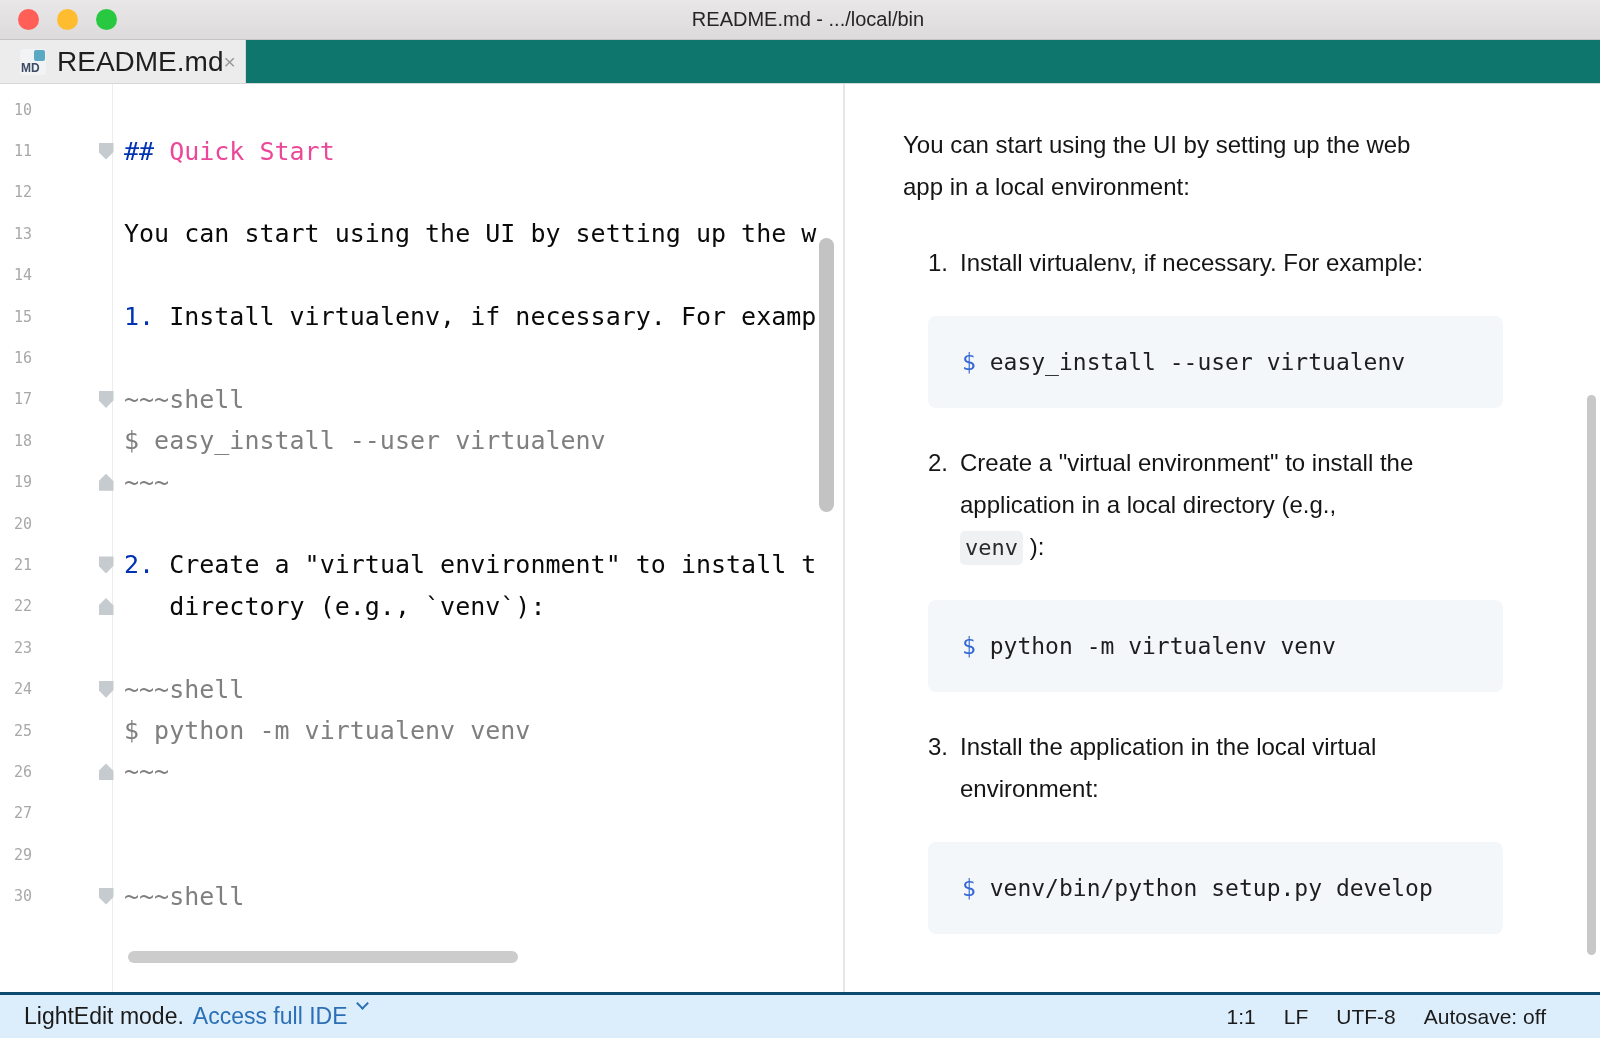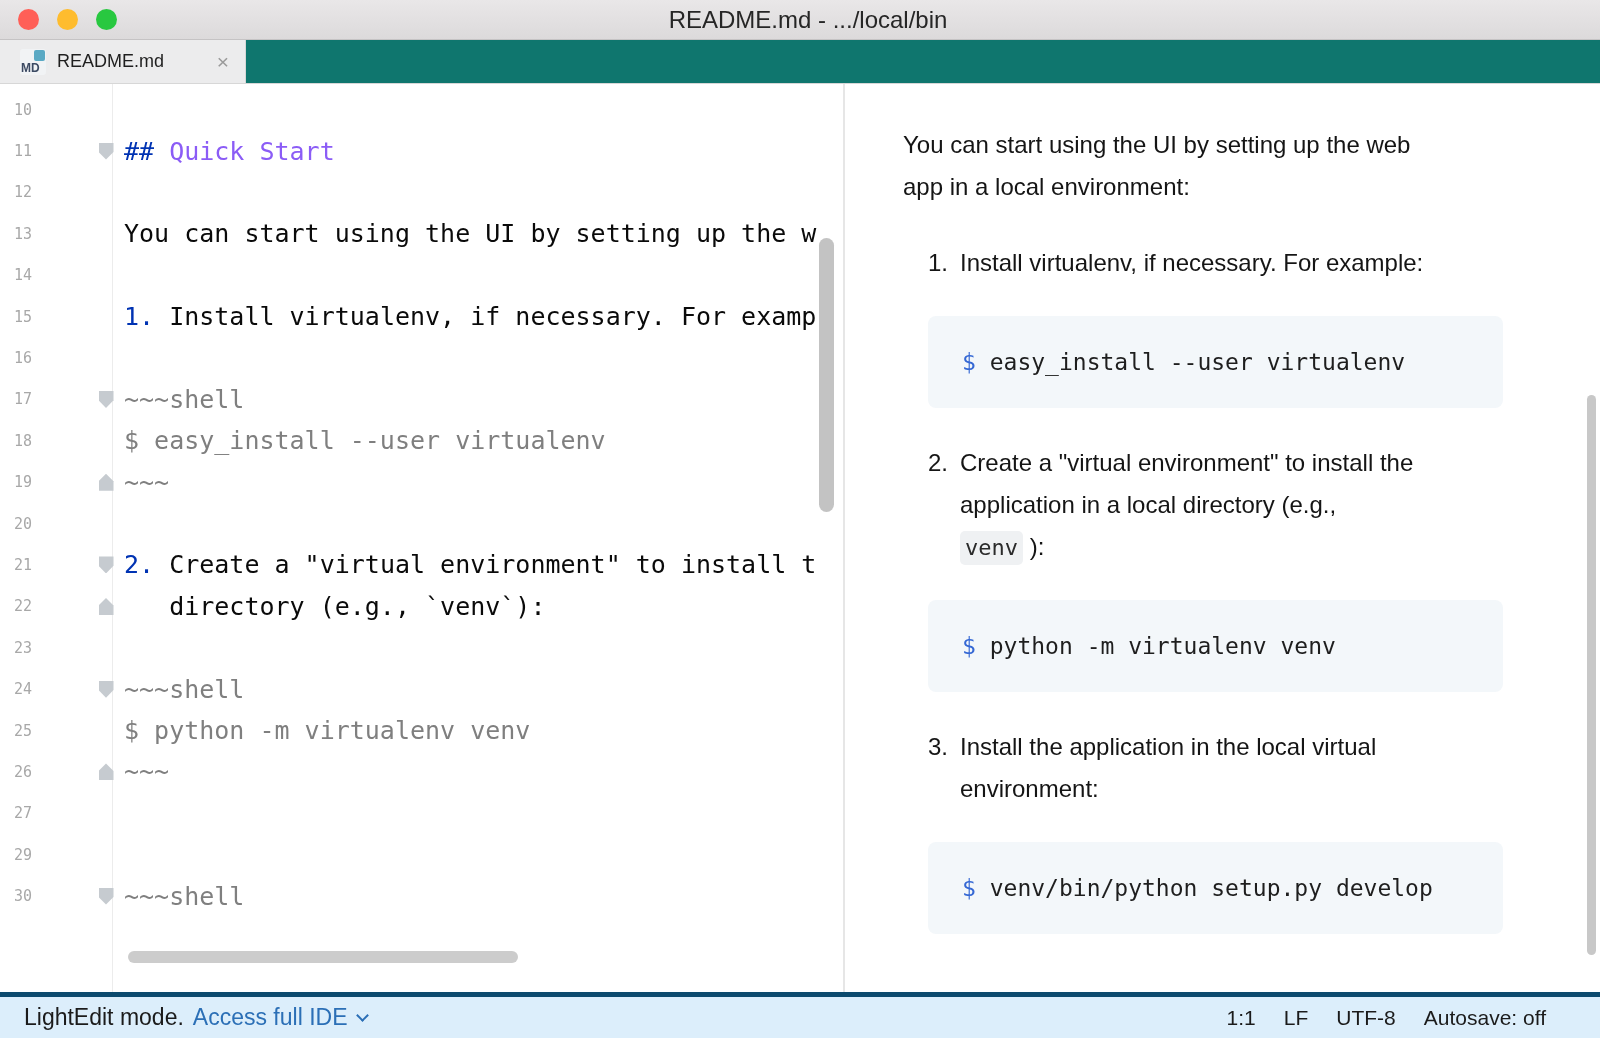--- a/index.html
+++ b/index.html
@@ -14,51 +14,51 @@
     background: linear-gradient(#e9e7e8, #dcdadb);
     border-bottom: 1px solid #c5c3c4;
   }
   .traffic-lights { position: absolute; left: 18px; top: 0; height: 100%; display: flex; align-items: center; gap: 18px; }
   .tl { width: 21px; height: 21px; border-radius: 50%; display: inline-block; }
   .tl.red    { background: #ff5f57; }
   .tl.yellow { background: #febc2e; }
   .tl.green  { background: #28c840; }
   .title {
     position: absolute; left: 16px; right: 0; top: 0; line-height: 39px;
-    text-align: center; font-size: 24px; color: #262626;
+    text-align: center; font-size: 20px; color: #262626;
   }
 
   
   .tabbar { height: 44px; flex: none; background: #0f766e; border-bottom: 1px solid #d7d7d7; display: flex; }
   .tab {
     width: 246px; height: 100%; background: #ececed; border-right: 1px solid #d7d7d7;
     display: flex; align-items: center; padding: 0 16px 0 20px;
   }
   .tab-icon { width: 26px; height: 26px; position: relative; flex: none; margin-right: 11px; background: #f1f3f5; border-radius: 3px; }
   .tab-icon-corner { position: absolute; top: 1px; right: 1px; width: 11px; height: 11px; background: #5aa9c4; border-radius: 2px; }
   .tab-icon-text { position: absolute; left: 1px; bottom: 0; font-size: 12px; font-weight: bold; color: #3c4a63; }
-  .tab-label { font-size: 18px; color: #1f1f1f; }
+  .tab-label { font-size: 28px; color: #1f1f1f; }
   .tab-close { margin-left: auto; font-size: 21px; color: #9a9a9a; cursor: pointer; }
 
   
   .main { flex: 1; display: flex; min-height: 0; background: #fff; }
 
   
   .editor-pane { width: 845px; flex: none; position: relative; background: #fff; border-right: 2px solid #e6e6e6; overflow: hidden; }
   .gutter-line { position: absolute; left: 112px; top: 0; bottom: 0; width: 1px; background: #ececec; }
   .lines { position: absolute; inset: 0; padding-top: 5px; }
   .line-row { display: flex; align-items: center; height: 41.4px; white-space: pre; overflow: hidden; }
   .gutter-num { width: 88px; flex: none; padding-left: 14px; font-family: "DejaVu Sans Mono", monospace; font-size: 15px; color: #a8a8a8; }
   .fold-slot { width: 36px; flex: none; height: 100%; display: flex; align-items: center; justify-content: center; position: relative; z-index: 2; }
   .fold-shape { width: 15px; height: 17px; background: #c6cbd0; display: inline-block; }
   .fold-start { clip-path: polygon(0 0, 100% 0, 100% 55%, 50% 100%, 0 55%); }
   .fold-end   { clip-path: polygon(0 45%, 50% 0, 100% 45%, 100% 100%, 0 100%); }
   .line-content { font-family: "DejaVu Sans Mono", monospace; font-size: 25px; color: #0a0a0a; flex: 1; overflow: hidden; }
   .tok-hash    { color: var(--accent-blue, #0033b3); }
-  .tok-head    { color: #8b5cf6; }
+  .tok-head    { color: #ec4899; }
   .tok-text    { color: #0a0a0a; }
   .tok-listnum { color: var(--accent-blue, #0033b3); }
   .tok-fence   { color: #7f7f7f; }
 
   .vthumb { position: absolute; right: 9px; top: 154px; width: 15px; height: 274px; border-radius: 8px; background: #9b9b9b; opacity: .6; }
   .hthumb { position: absolute; left: 128px; bottom: 29px; width: 390px; height: 12px; border-radius: 6px; background: #a3a3a3; opacity: .55; }
 
   
   .preview-pane { flex: 1; position: relative; overflow: hidden; padding: 40px 0 0 58px; background: #fff; }
   .pv-content { width: 600px; font-size: 24px; color: #151515; }
@@ -77,25 +77,25 @@
     margin-top: 32px; background: var(--code-block-bg, #f3f7fa); border-radius: 8px;
     padding: 31px 20px 31px 34px; font-family: "DejaVu Sans Mono", monospace;
     font-size: 23px; line-height: 30px; color: #1e1e1e; white-space: pre;
   }
   .pv-prompt { color: var(--prompt-blue, #3568d4); }
   .pv-thumb { position: absolute; right: 4px; top: 311px; width: 9px; height: 560px; border-radius: 5px; background: #c8c8c8; }
 
   
   .statusbar {
     height: 46px; flex: none; background: var(--statusbar-bg, #dceefb);
-    border-top: 5px solid #0c4a6e; display: flex; align-items: center; justify-content: space-between;
+    border-top: 3px solid #0c4a6e; display: flex; align-items: center; justify-content: space-between;
     padding: 0 54px 0 24px;
   }
   .sb-left { display: flex; align-items: center; font-size: 23px; color: #1b1b1b; }
-  .sb-link { margin-left: 9px; color: var(--link-blue, #2b6fb6); cursor: pointer; text-decoration: none; display: inline-flex; align-items: center; }
+  .sb-link { margin-left: 9px; color: var(--link-blue, #2b6fb6); cursor: pointer; text-decoration: none; display: inline-flex; align-items: flex-start; }
   .chev {
     display: inline-block; width: 9px; height: 9px; margin-left: 11px; margin-top: -4px;
     border-right: 2px solid var(--link-blue, #2b6fb6); border-bottom: 2px solid var(--link-blue, #2b6fb6);
     transform: rotate(45deg);
   }
   .sb-right { display: flex; align-items: center; gap: 28px; font-size: 21px; color: #1b1b1b; }
 </style>
 </head>
 <body>
 

